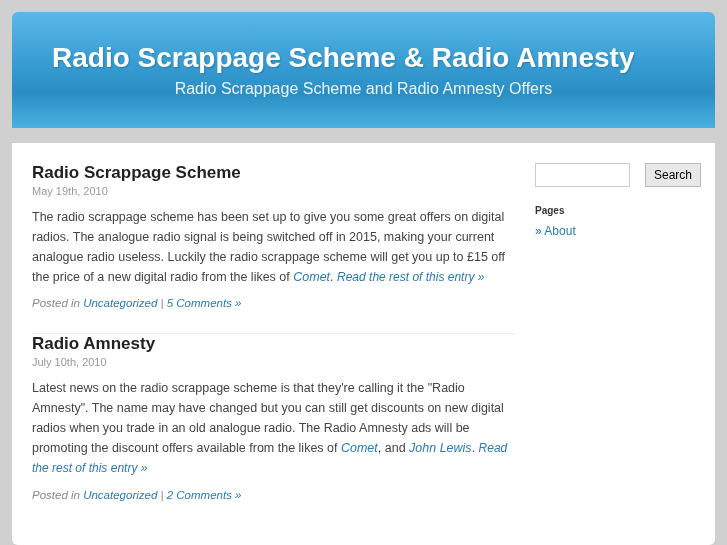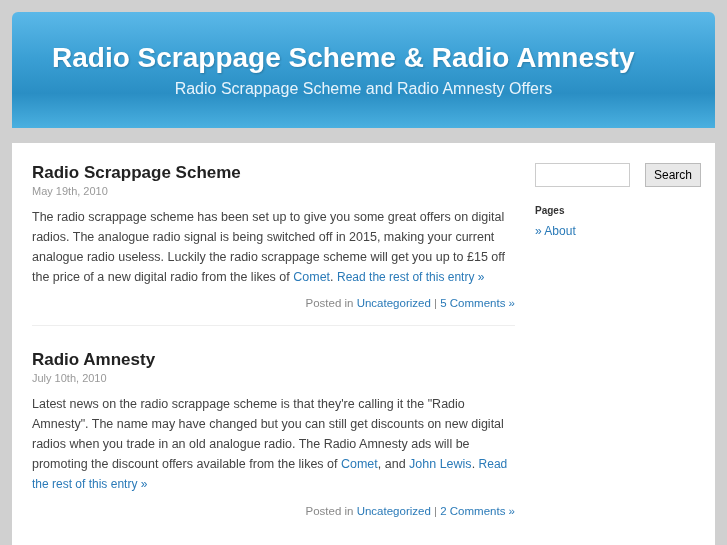--- a/index.html
+++ b/index.html
@@ -44,22 +44,21 @@
     }
     .main-content {
       flex: 1;
     }
     .sidebar {
       width: 160px;
       flex-shrink: 0;
     }
     
     .article {
-      margin-bottom: 24px;
-      padding-bottom: 16px;
+      padding-bottom: 24px;
       border-bottom: 1px solid #eee;
     }
     .article:last-child {
       border-bottom: none;
     }
     .article-title {
       font-size: 17px;
       font-weight: bold;
       color: #222;
       margin-bottom: 2px;
@@ -71,31 +70,33 @@
     }
     .article-body {
       font-size: 12.5px;
       line-height: 1.6;
       color: #444;
       margin-bottom: 10px;
     }
     .article-body a {
       color: #2a7ab8;
       text-decoration: none;
+      font-style: italic;
     }
     .read-more {
       color: #2a7ab8;
       font-size: 12px;
       text-decoration: none;
     }
     .article-footer {
-      text-align: right;
+      text-align: left;
       font-size: 11.5px;
       color: #888;
       margin-top: 10px;
+      font-style: italic;
     }
     .article-footer a {
       color: #2a7ab8;
       text-decoration: none;
     }
     
     .search-box {
       display: flex;
       align-items: center;
       gap: 15px;

